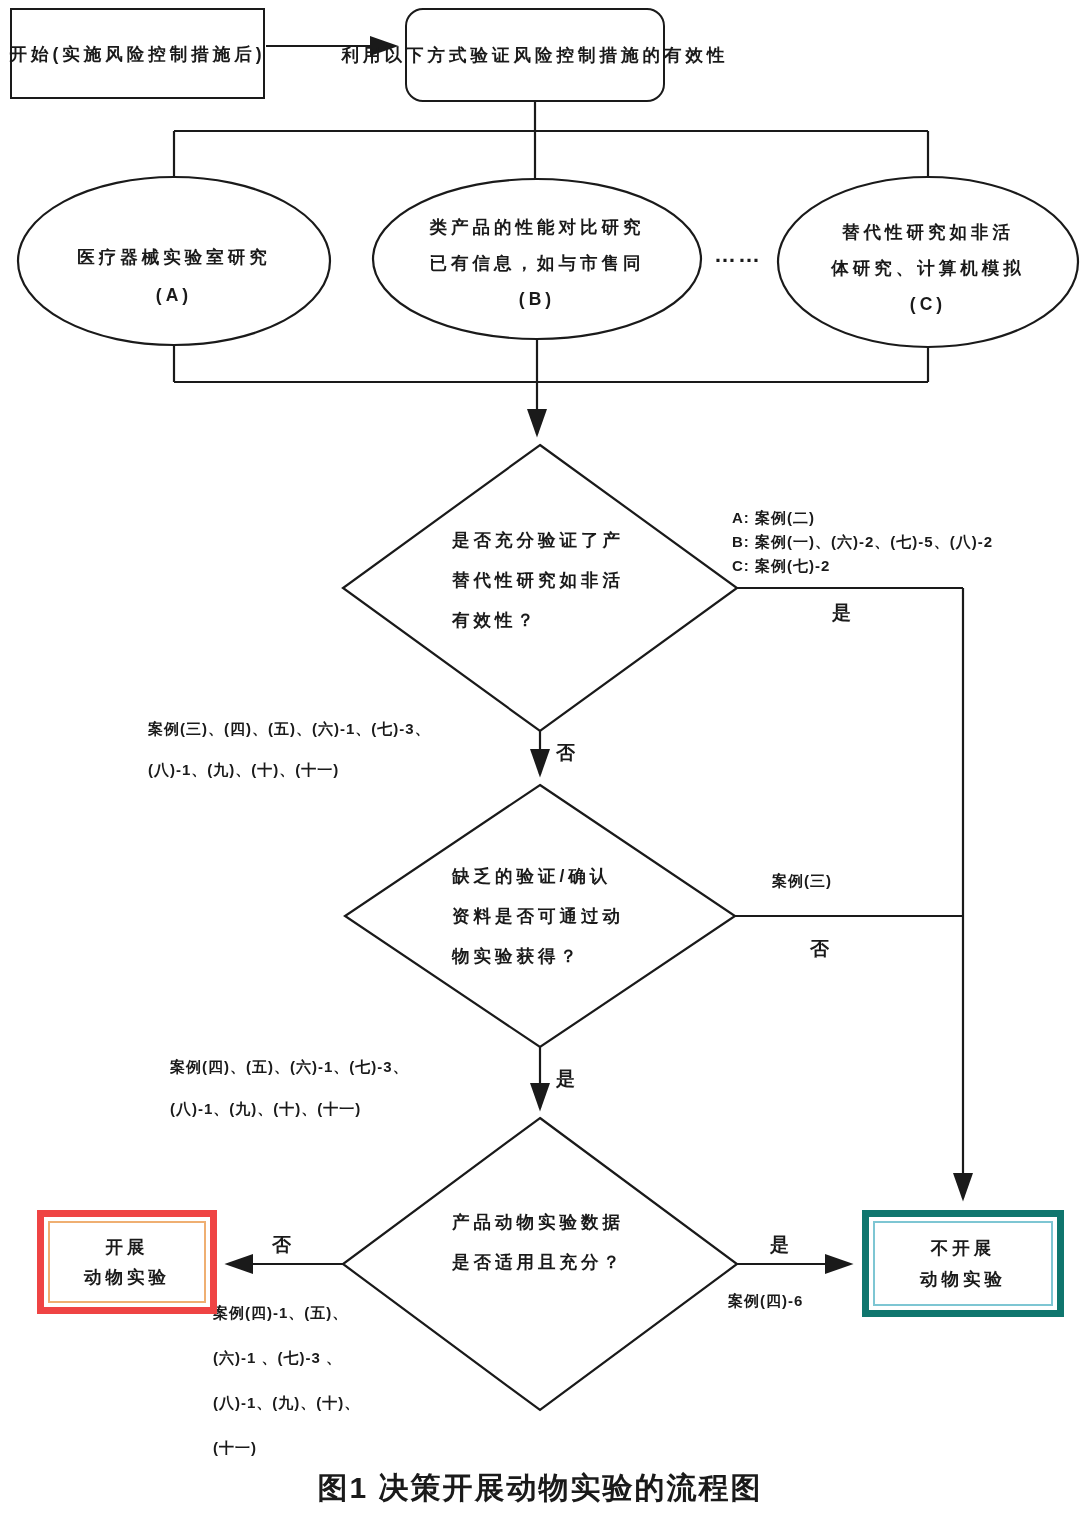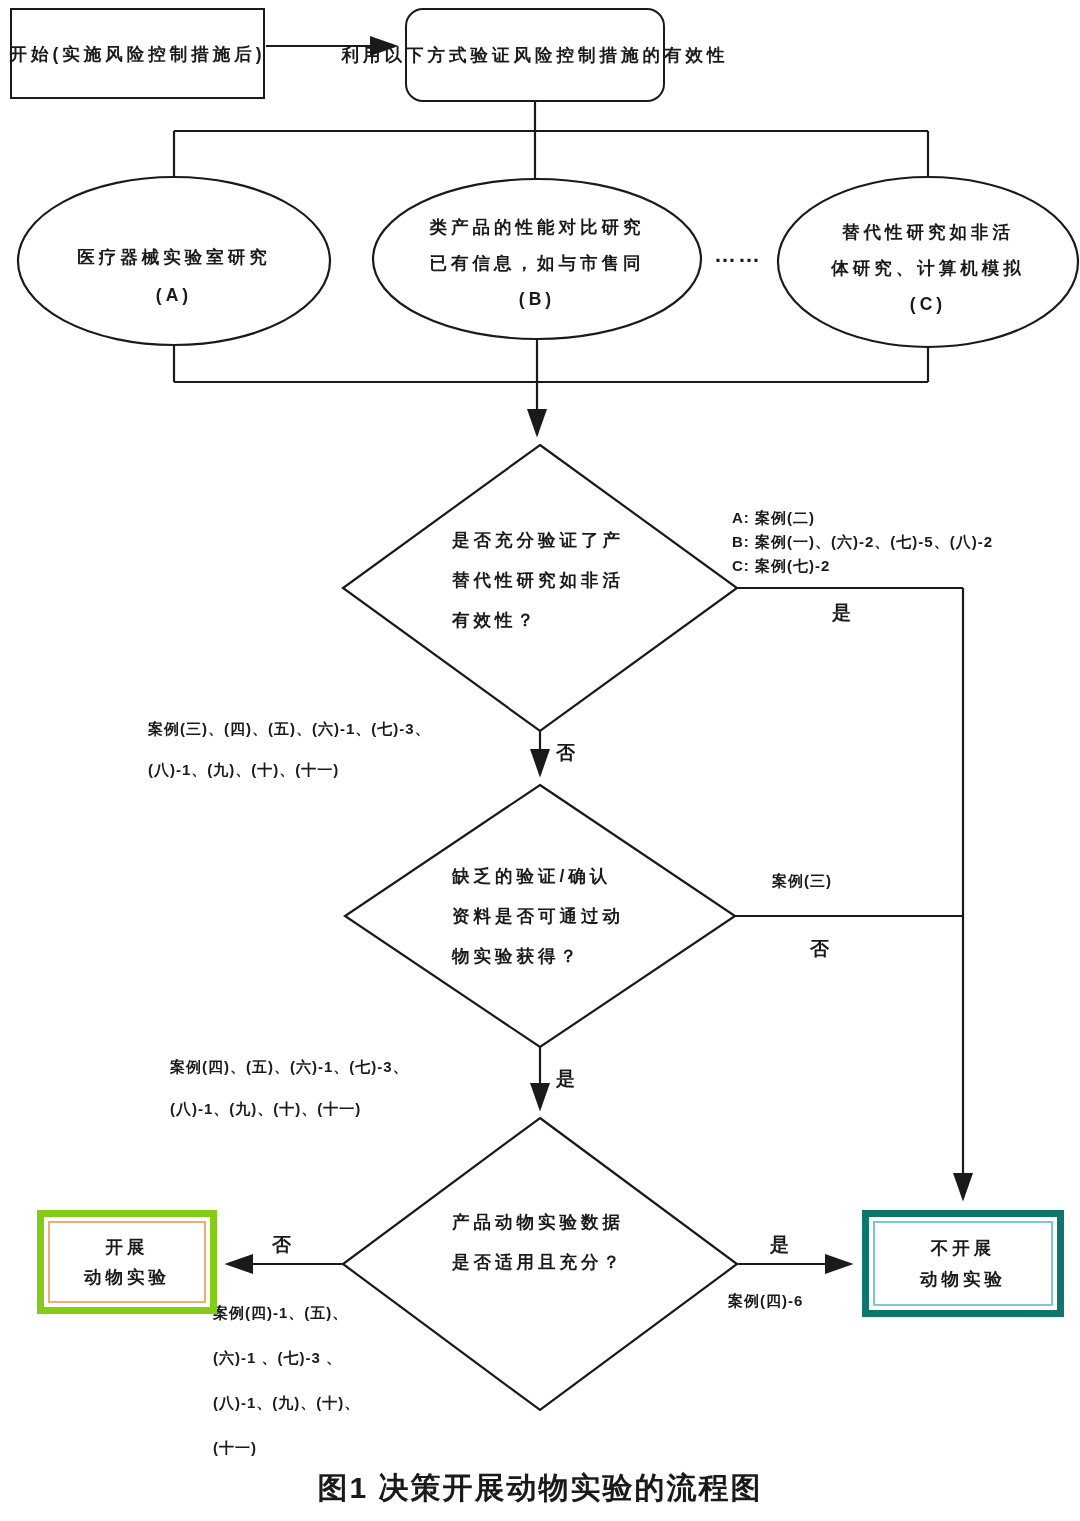--- a/index.html
+++ b/index.html
@@ -8,21 +8,21 @@
   .abs{position:absolute;}
   svg{position:absolute;left:0;top:0;}
   .node-text{font-size:17.5px;font-weight:700;letter-spacing:4px;line-height:40px;white-space:nowrap;}
   .center{text-align:center;}
   .box{position:absolute;border:2.5px solid #1a1a1a;background:#fff;box-sizing:border-box;
        display:flex;flex-direction:row;justify-content:center;align-items:center;}
   .rounded{border-radius:18px;}
   .result-box{position:absolute;background:#fff;box-sizing:border-box;padding:4px;}
   .result-inner{width:100%;height:100%;box-sizing:border-box;display:flex;flex-direction:column;
        justify-content:space-evenly;align-items:center;padding:4px 0;}
-  .orange{border:7px solid #84cc16;}
+  .orange{border:7px solid #ef4444;}
   .orange .result-inner{border:2px solid #EFAF72;}
   .teal{border:7px solid #0f766e;}
   .teal .result-inner{border:2px solid #7EC6D3;}
   .branch-label{position:absolute;font-size:19px;font-weight:700;letter-spacing:2px;}
   .anno{position:absolute;font-size:15px;font-weight:700;letter-spacing:1px;white-space:nowrap;}
   .caption{position:absolute;left:0;top:1468px;width:1080px;text-align:center;
        font-size:30px;font-weight:700;letter-spacing:2px;}
   .dots{position:absolute;font-size:22px;font-weight:700;letter-spacing:2px;}
 </style>
 </head>

